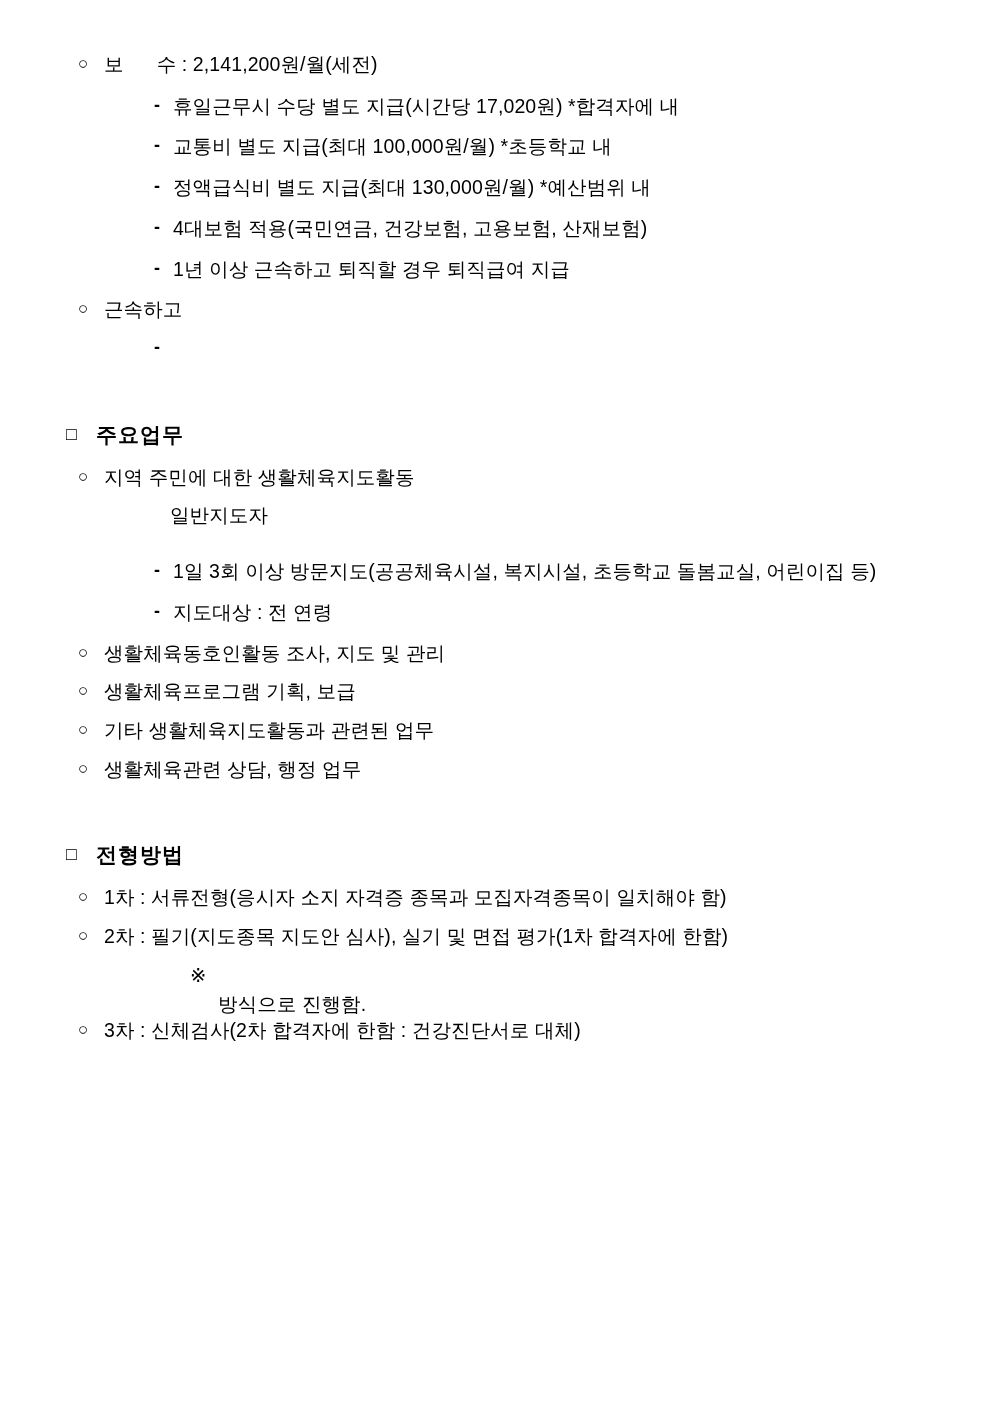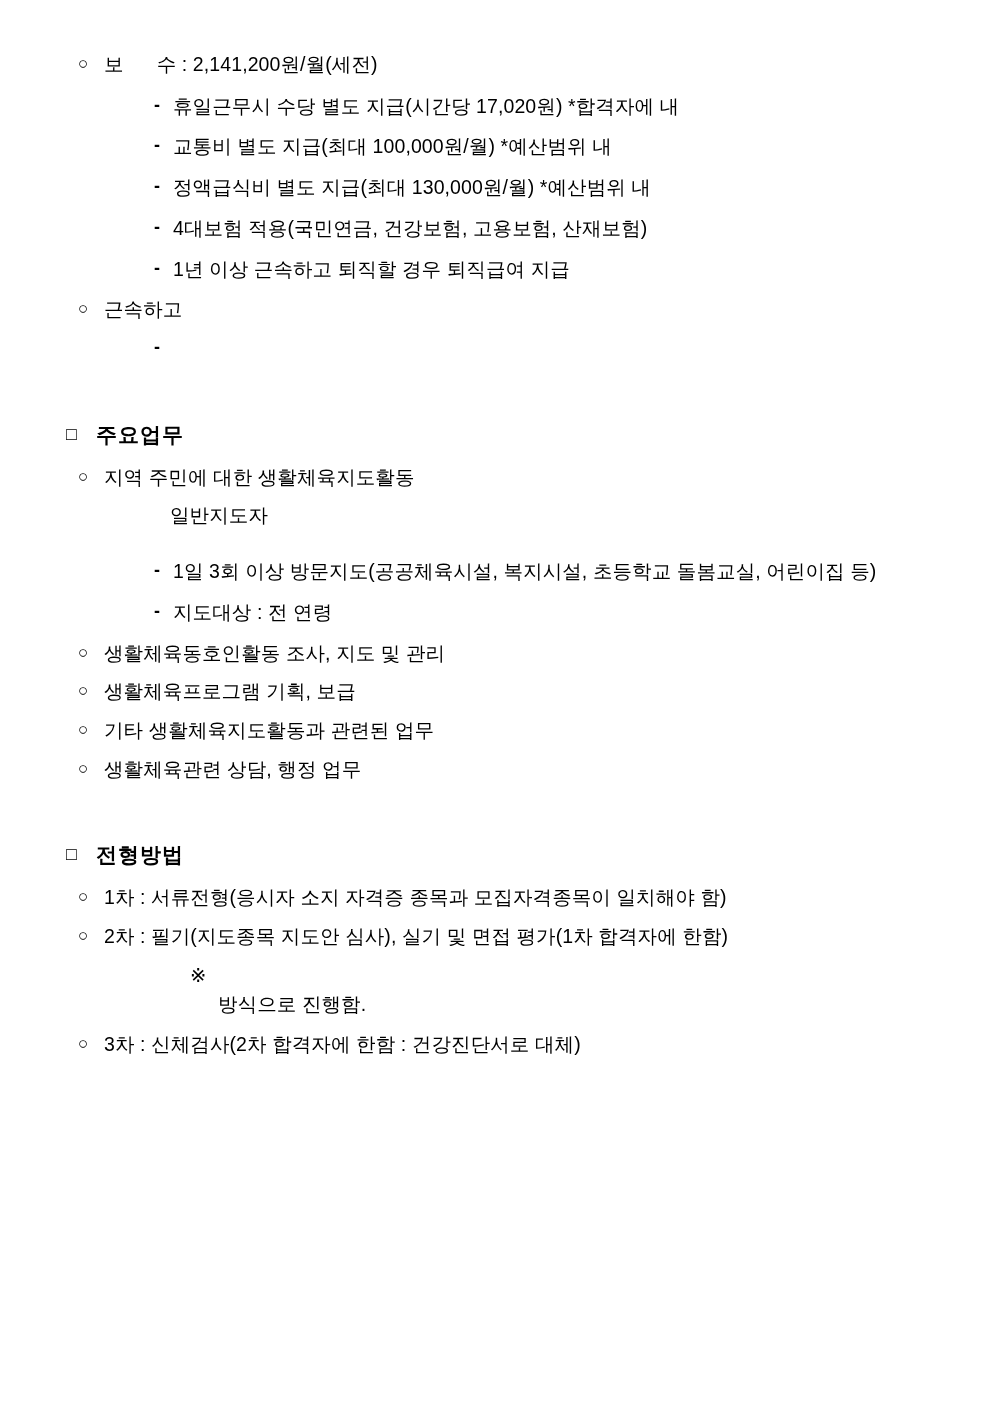--- a/index.html
+++ b/index.html
@@ -92,21 +92,20 @@
   
   .lvl-note {
     padding-left: 128px;
     margin-bottom: 4px;
   }
   .lvl-note .marker {
     width: 26px;
   }
   .lvl-cont {
     padding-left: 156px;
-    margin-bottom: 14px;
   }
 
   
   .gap-lg { height: 46px; }
 
   .first-line { margin-bottom: 16px; }
 </style>
 </head>
 <body>
 
@@ -116,21 +115,21 @@
     <div class="line lvl-circle first-line">
       <span class="marker">○</span>
       <span class="text">보      수 : 2,141,200원/월(세전)</span>
     </div>
     <div class="line lvl-dash">
       <span class="marker">-</span>
       <span class="text">휴일근무시 수당 별도 지급(시간당 17,020원) *합격자에 내</span>
     </div>
     <div class="line lvl-dash">
       <span class="marker">-</span>
-      <span class="text">교통비 별도 지급(최대 100,000원/월) *예산범위 내</span>
+      <span class="text">교통비 별도 지급(최대 100,000원/월) *초등학교 내</span>
     </div>
     <div class="line lvl-dash">
       <span class="marker">-</span>
       <span class="text">정액급식비 별도 지급(최대 130,000원/월) *예산범위 내</span>
     </div>
     <div class="line lvl-dash">
       <span class="marker">-</span>
       <span class="text">4대보험 적용(국민연금, 건강보험, 고용보험, 산재보험)</span>
     </div>
     <div class="line lvl-dash">

